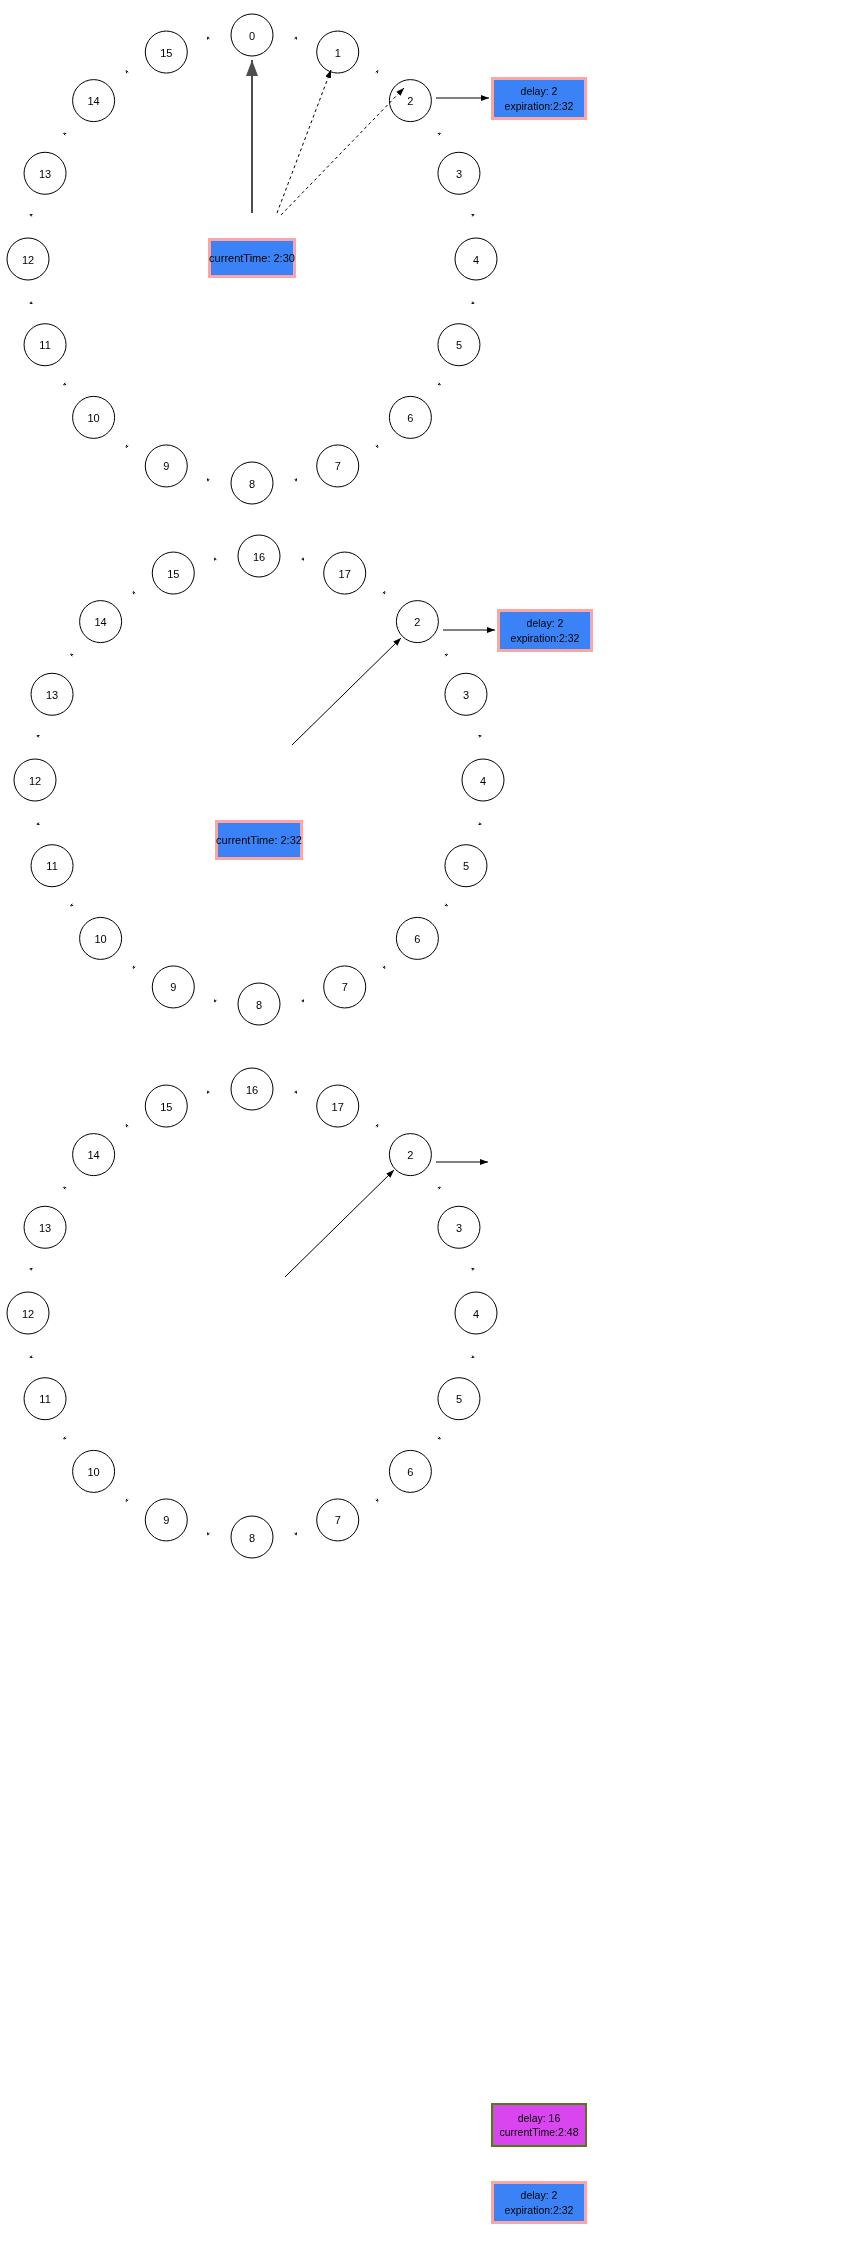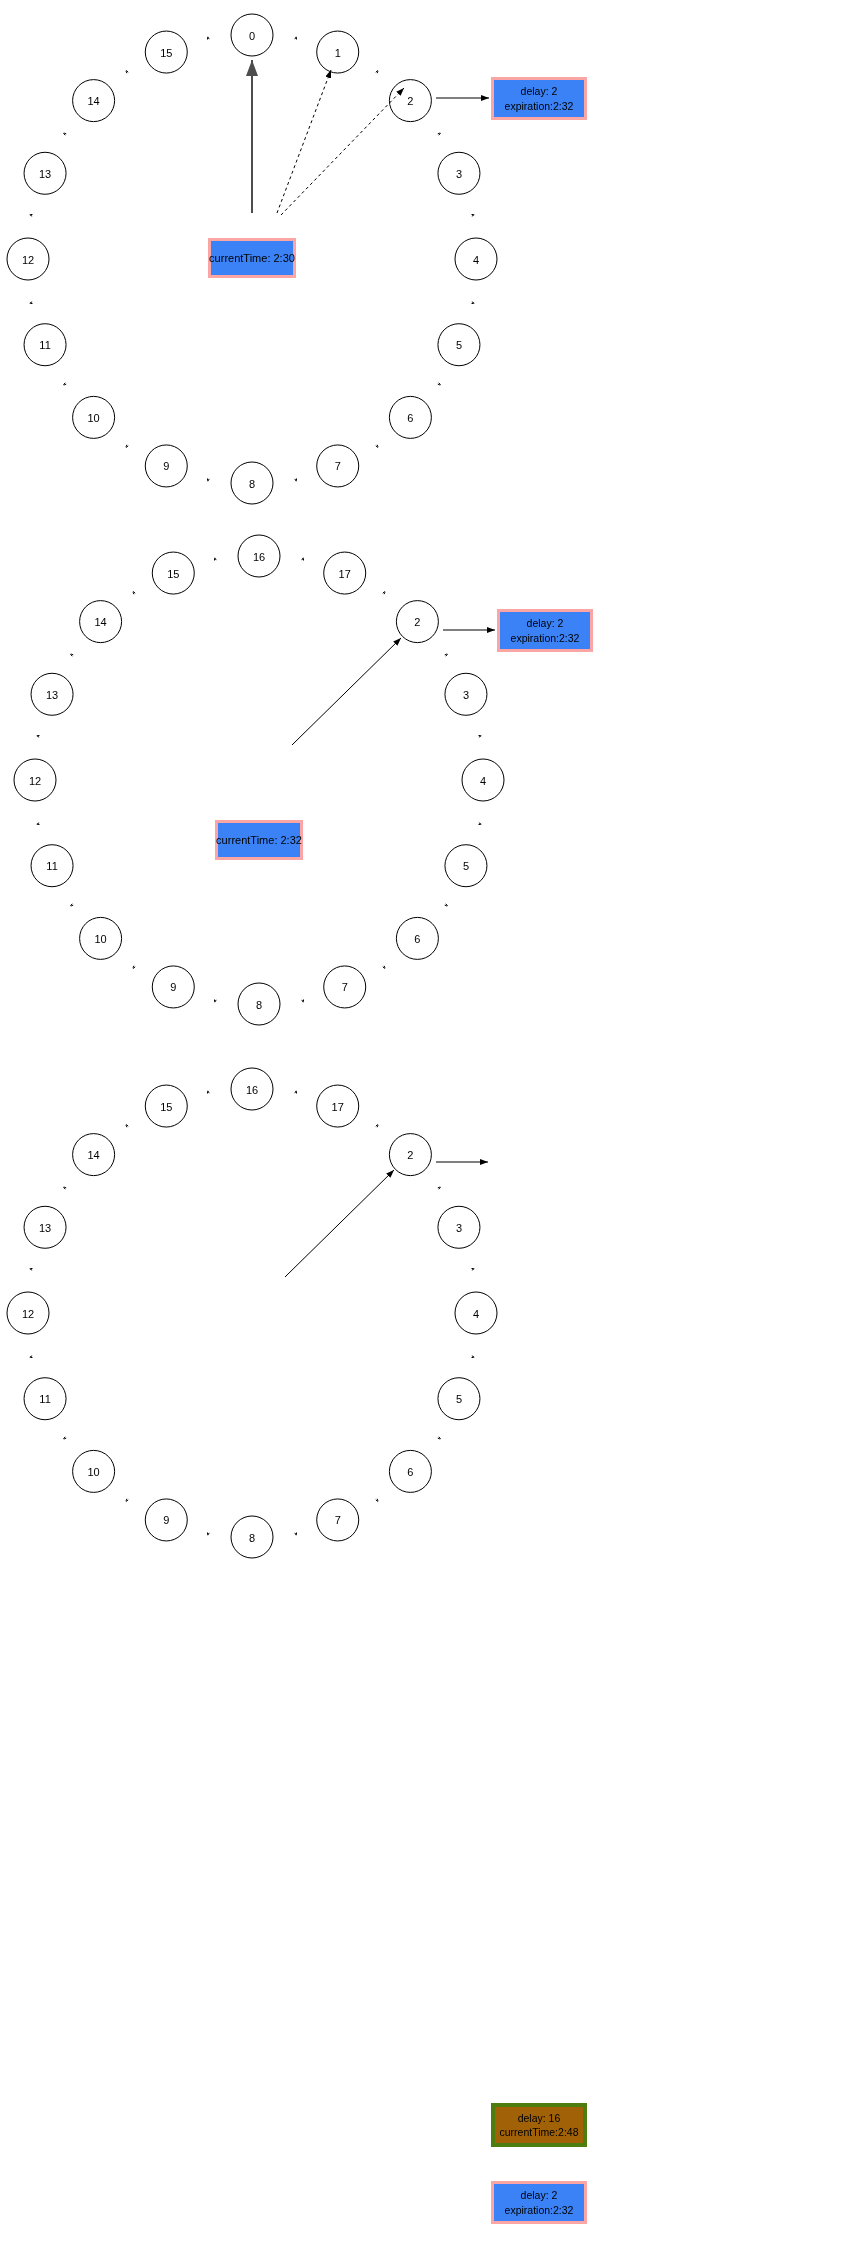--- a/index.html
+++ b/index.html
@@ -38,22 +38,22 @@
     display:flex;
     flex-direction:column;
     align-items:center;
     justify-content:center;
     font-size:10.5px;
     line-height:1.35;
     text-align:center;
     color:#000000;
   }
   .box.red{
-    background:#a16207;
-    border:4px solid #4d7c0f;
+    background:#d946ef;
+    border:2px solid #4d7c0f;
   }
   .box .ln{white-space:nowrap;}
   .ct-box{font-size:11px;}
 </style>
 </head>
 <body>
 
 <div class="panel" id="panel-1">
   <svg class="ring-svg" id="svg-1" width="851" height="520">
     <defs>

